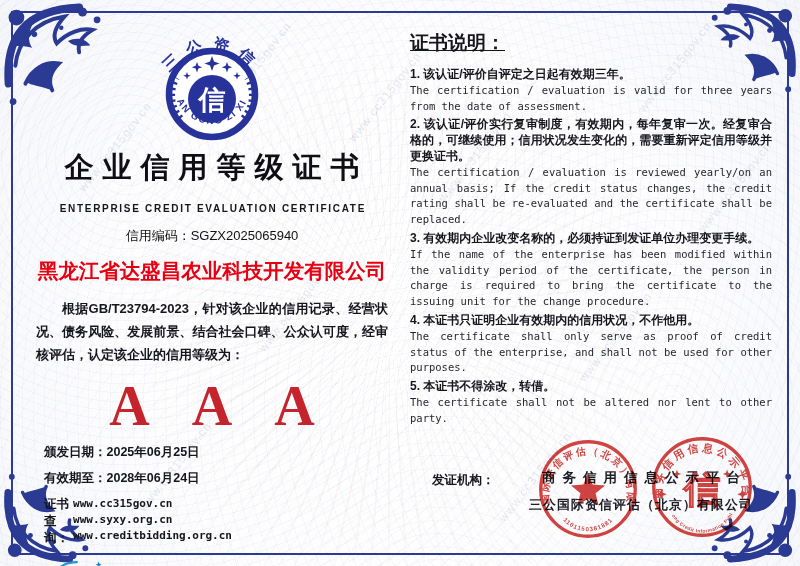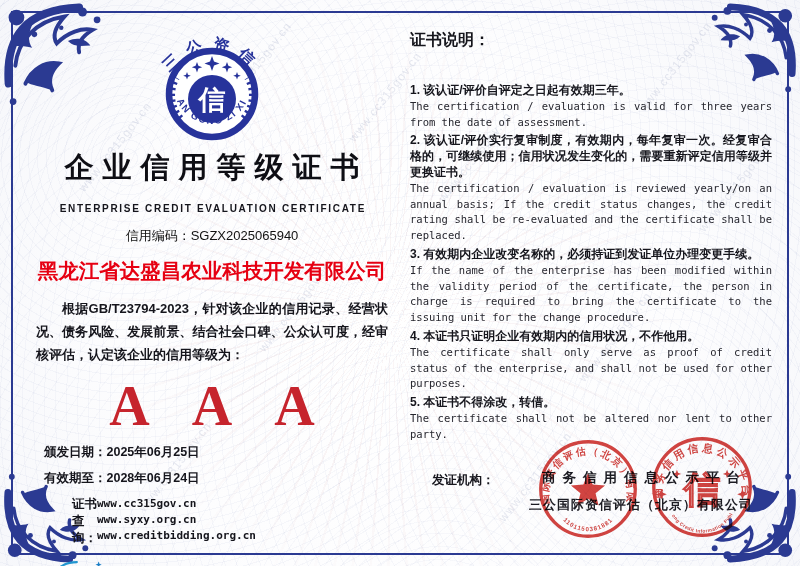--- a/index.html
+++ b/index.html
@@ -61,32 +61,32 @@
   }
   .grade {
     margin-top:8px; font-family:"Liberation Serif", serif; font-size:56px; font-weight:700;
     color:#c6242d; letter-spacing:42px; margin-right:-42px; white-space:nowrap;
   }
   
   .bottom-left { position:absolute; left:44px; top:444px; width:336px; display:flex;flex-direction:column; }
   .dates-col { width:188px; font-size:12.5px; font-weight:700; color:#15151c; text-align:left; }
   .date-row { display:flex; margin-bottom:9px; white-space:nowrap; }
   .date-row .lbl { flex:none; }
-  .query-row { display:flex; margin-bottom:0;margin-left:28px; }
+  .query-row { display:flex; margin-bottom:0; }
   .urls { font-family:"DejaVu Sans Mono", monospace; font-size:11px; font-weight:700; line-height:16px; text-align:left; }
   .bcc-col { width:72px; text-align:center; }
   .bcc-logo { width:62px; height:46px; margin-top:4px; }
   .caption { font-size:10px; font-weight:700; color:#23232b; white-space:nowrap; }
   .bcc-col .caption { margin-top:14px; transform:translateX(-6px); }
   .qr-col { width:70px; text-align:center; }
   .qr { width:54px; height:54px; margin-top:0; }
   .qr-col .caption { margin-top:9px; }
   
   .right-col { position:absolute; left:410px; top:30px; width:362px; text-align:left; }
-  .instr-heading { font-size:16px; font-weight:800; color:#15151c; margin-bottom:32px; }
+  .instr-heading { font-size:19px; font-weight:800; color:#15151c; margin-bottom:11px;text-decoration:underline; }
   .instr-item { margin-bottom:3px; }
   .instr-zh { font-size:12px; font-weight:700; color:#15151c; line-height:15.8px; text-align:justify; }
   .instr-en {
     font-family:"DejaVu Sans Mono", monospace; font-size:10.5px; font-weight:500;
     color:#26262e; line-height:15.8px; text-align:justify;
   }
   
   .issuer-label { position:absolute; left:432px; top:472px; font-size:12.5px; font-weight:800; color:#15151c; }
   .issuer-lines { position:absolute; left:512px; top:469px; width:258px; text-align:center; }
   .issuer-platform { font-size:13.5px; font-weight:700; color:#1b1b22; letter-spacing:7px; margin-right:-7px; white-space:nowrap; }

